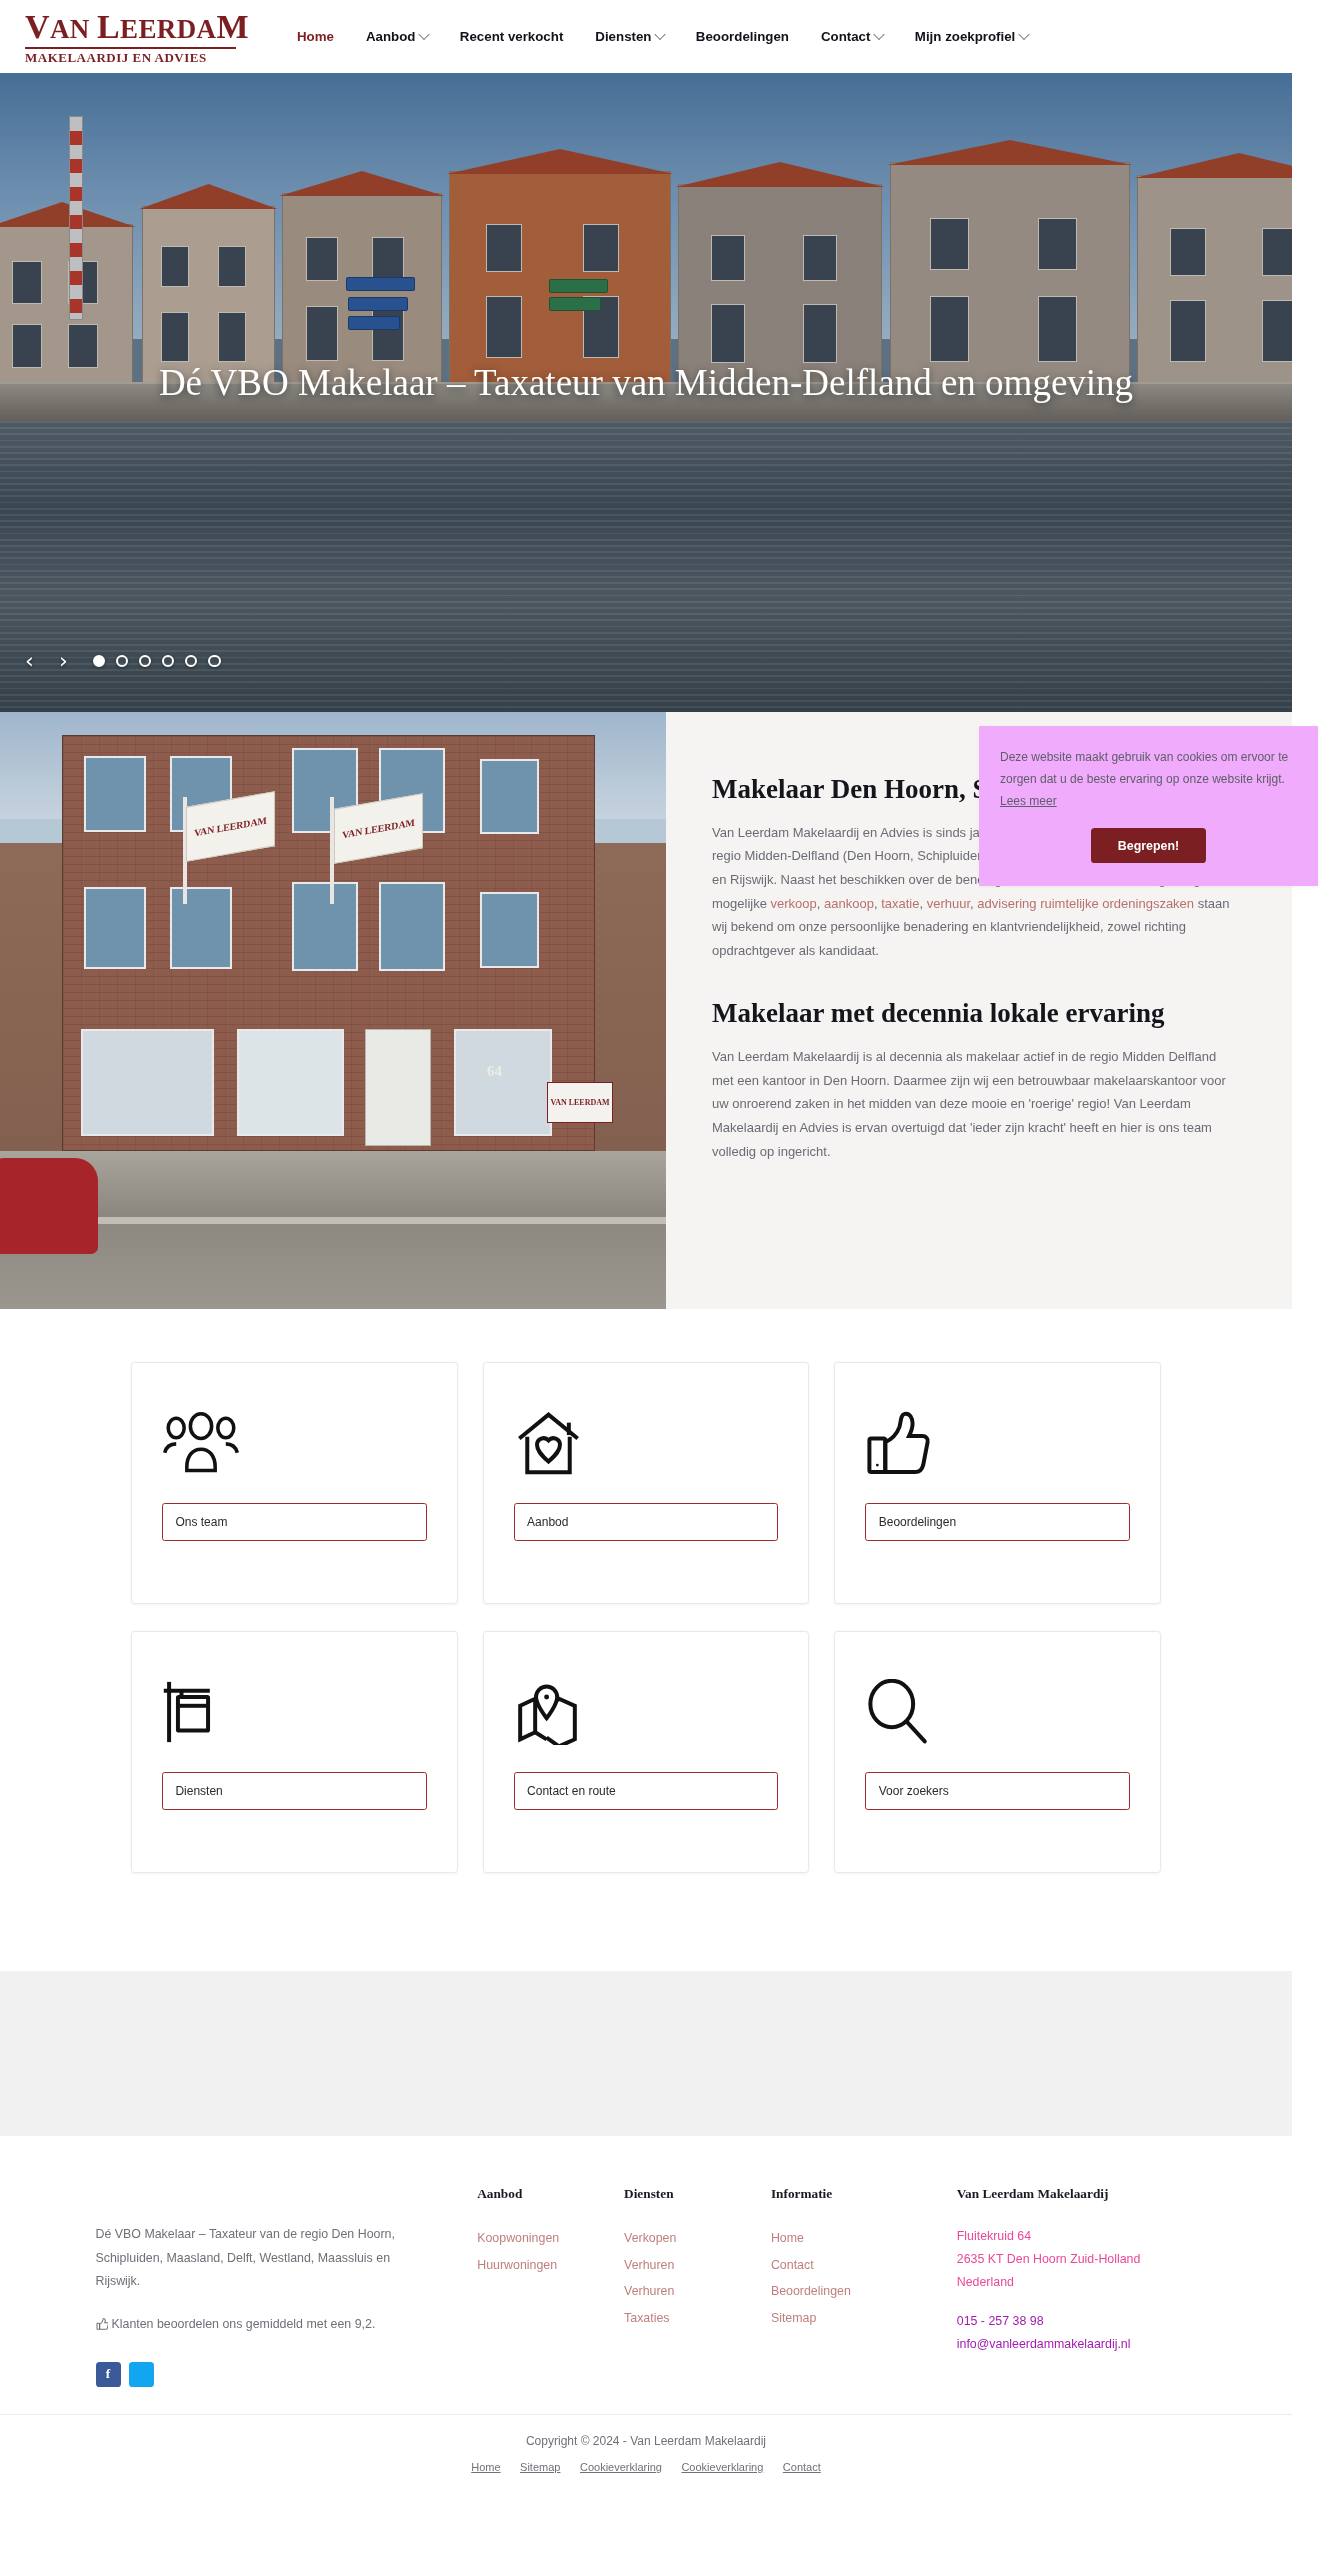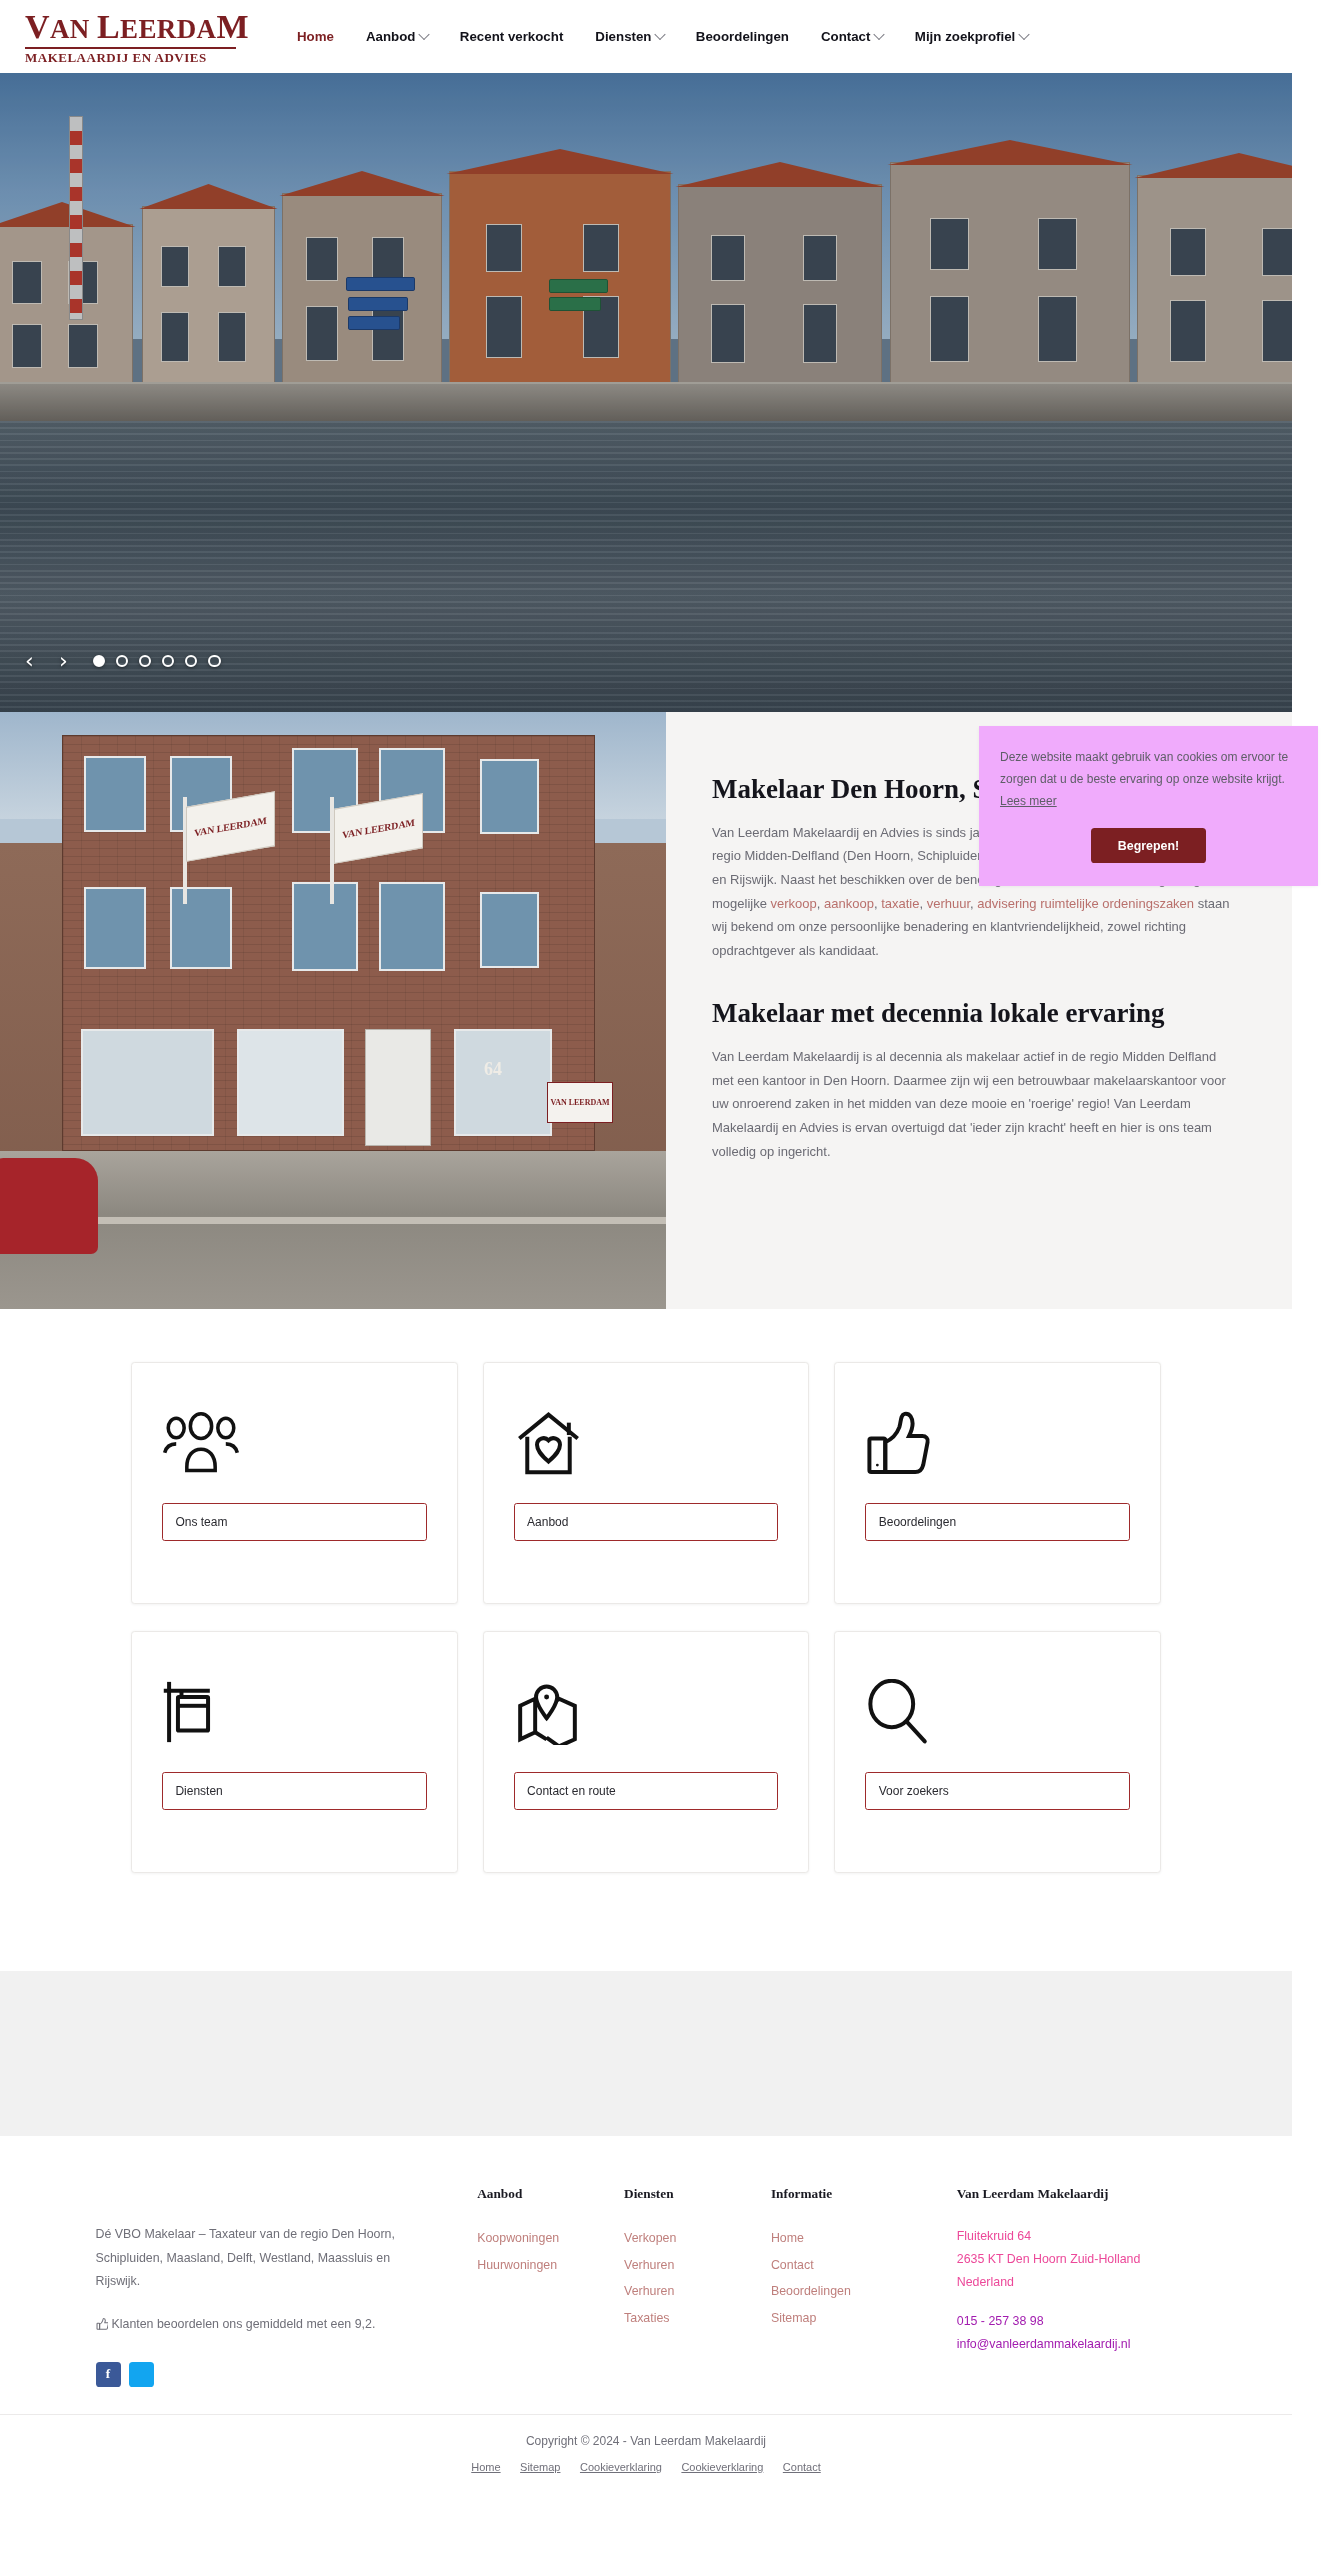--- a/index.html
+++ b/index.html
@@ -184,21 +184,21 @@
     text-align:center; line-height:1.15;
   }
   .ap-board {
     position:absolute; right: 53px; bottom: 186px; width: 66px; height: 41px;
     background:#f4f2ee; border:1.8px solid #7c1f22;
     display:flex; align-items:center; justify-content:center;
     font-family:"Liberation Serif", serif; font-size:8px; color:#7c1f22; font-weight:700;
   }
   .ap-number {
     position:absolute; right: 164px; bottom: 229px;
-    font-family:"Liberation Serif", serif; font-size: 18px; color:#efece6; font-weight:700;
+    font-family:"Liberation Serif", serif; font-size: 15px; color:#efece6; font-weight:700;
   }
 
   .about-text {
     flex: 1; padding: 60px 55px 0 46px; background:#f5f4f3;
   }
   .about-text h2 {
     font-family:"Liberation Serif", serif;
     font-weight: 700;
     font-size: 27px;
     line-height: 1.28;
@@ -405,20 +405,21 @@
     <div class="hero-barrier"></div>
     <div class="hero-sign"></div>
     <div class="hero-sign s2"></div>
     <div class="hero-sign s3"></div>
     <div class="hero-sign green"></div>
     <div class="hero-sign green2"></div>
     <div class="hero-quay"></div>
     <div class="hero-water"></div>
     <div class="hero-overlay"></div>
 
+    <h1 class="hero-title">Dé VBO Makelaar – Taxateur van Midden-Delfland en omgeving</h1>
 
     <div class="hero-controls">
       <div class="arrow-btn">‹</div>
       <div class="arrow-btn">›</div>
       <div class="dots">
         <div class="dot active"></div>
         <div class="dot"></div>
         <div class="dot"></div>
         <div class="dot"></div>
         <div class="dot"></div>

